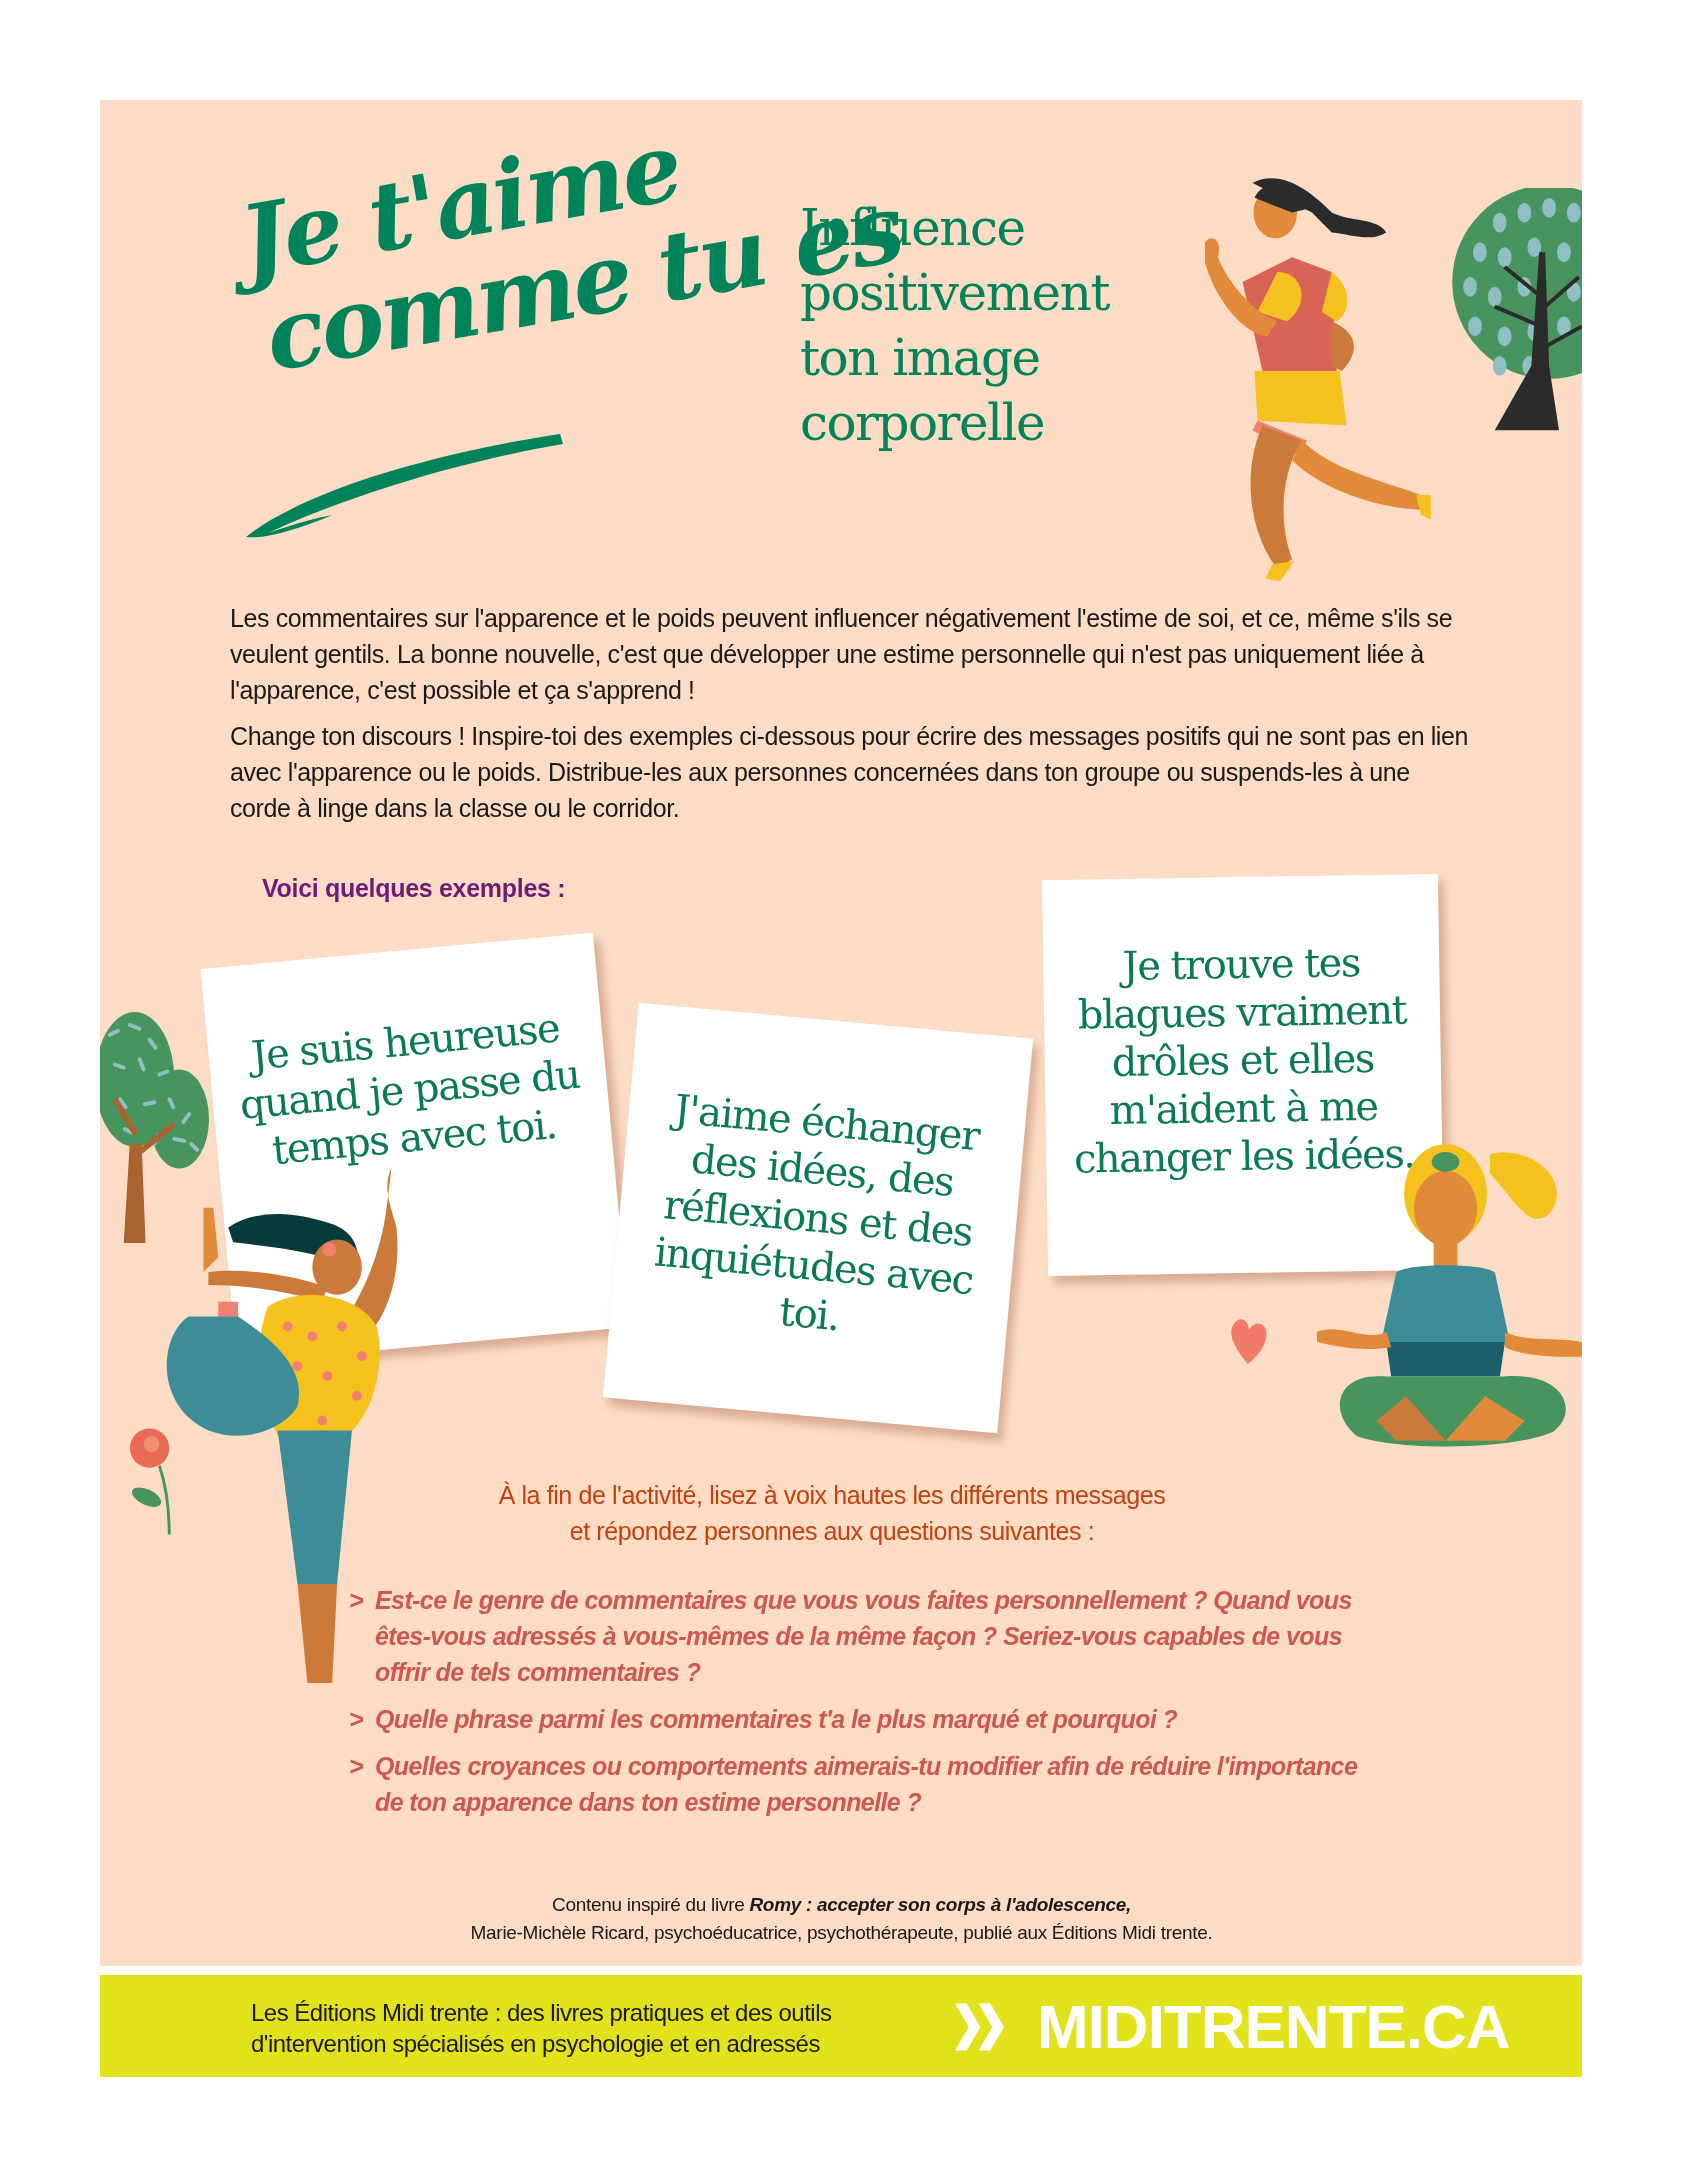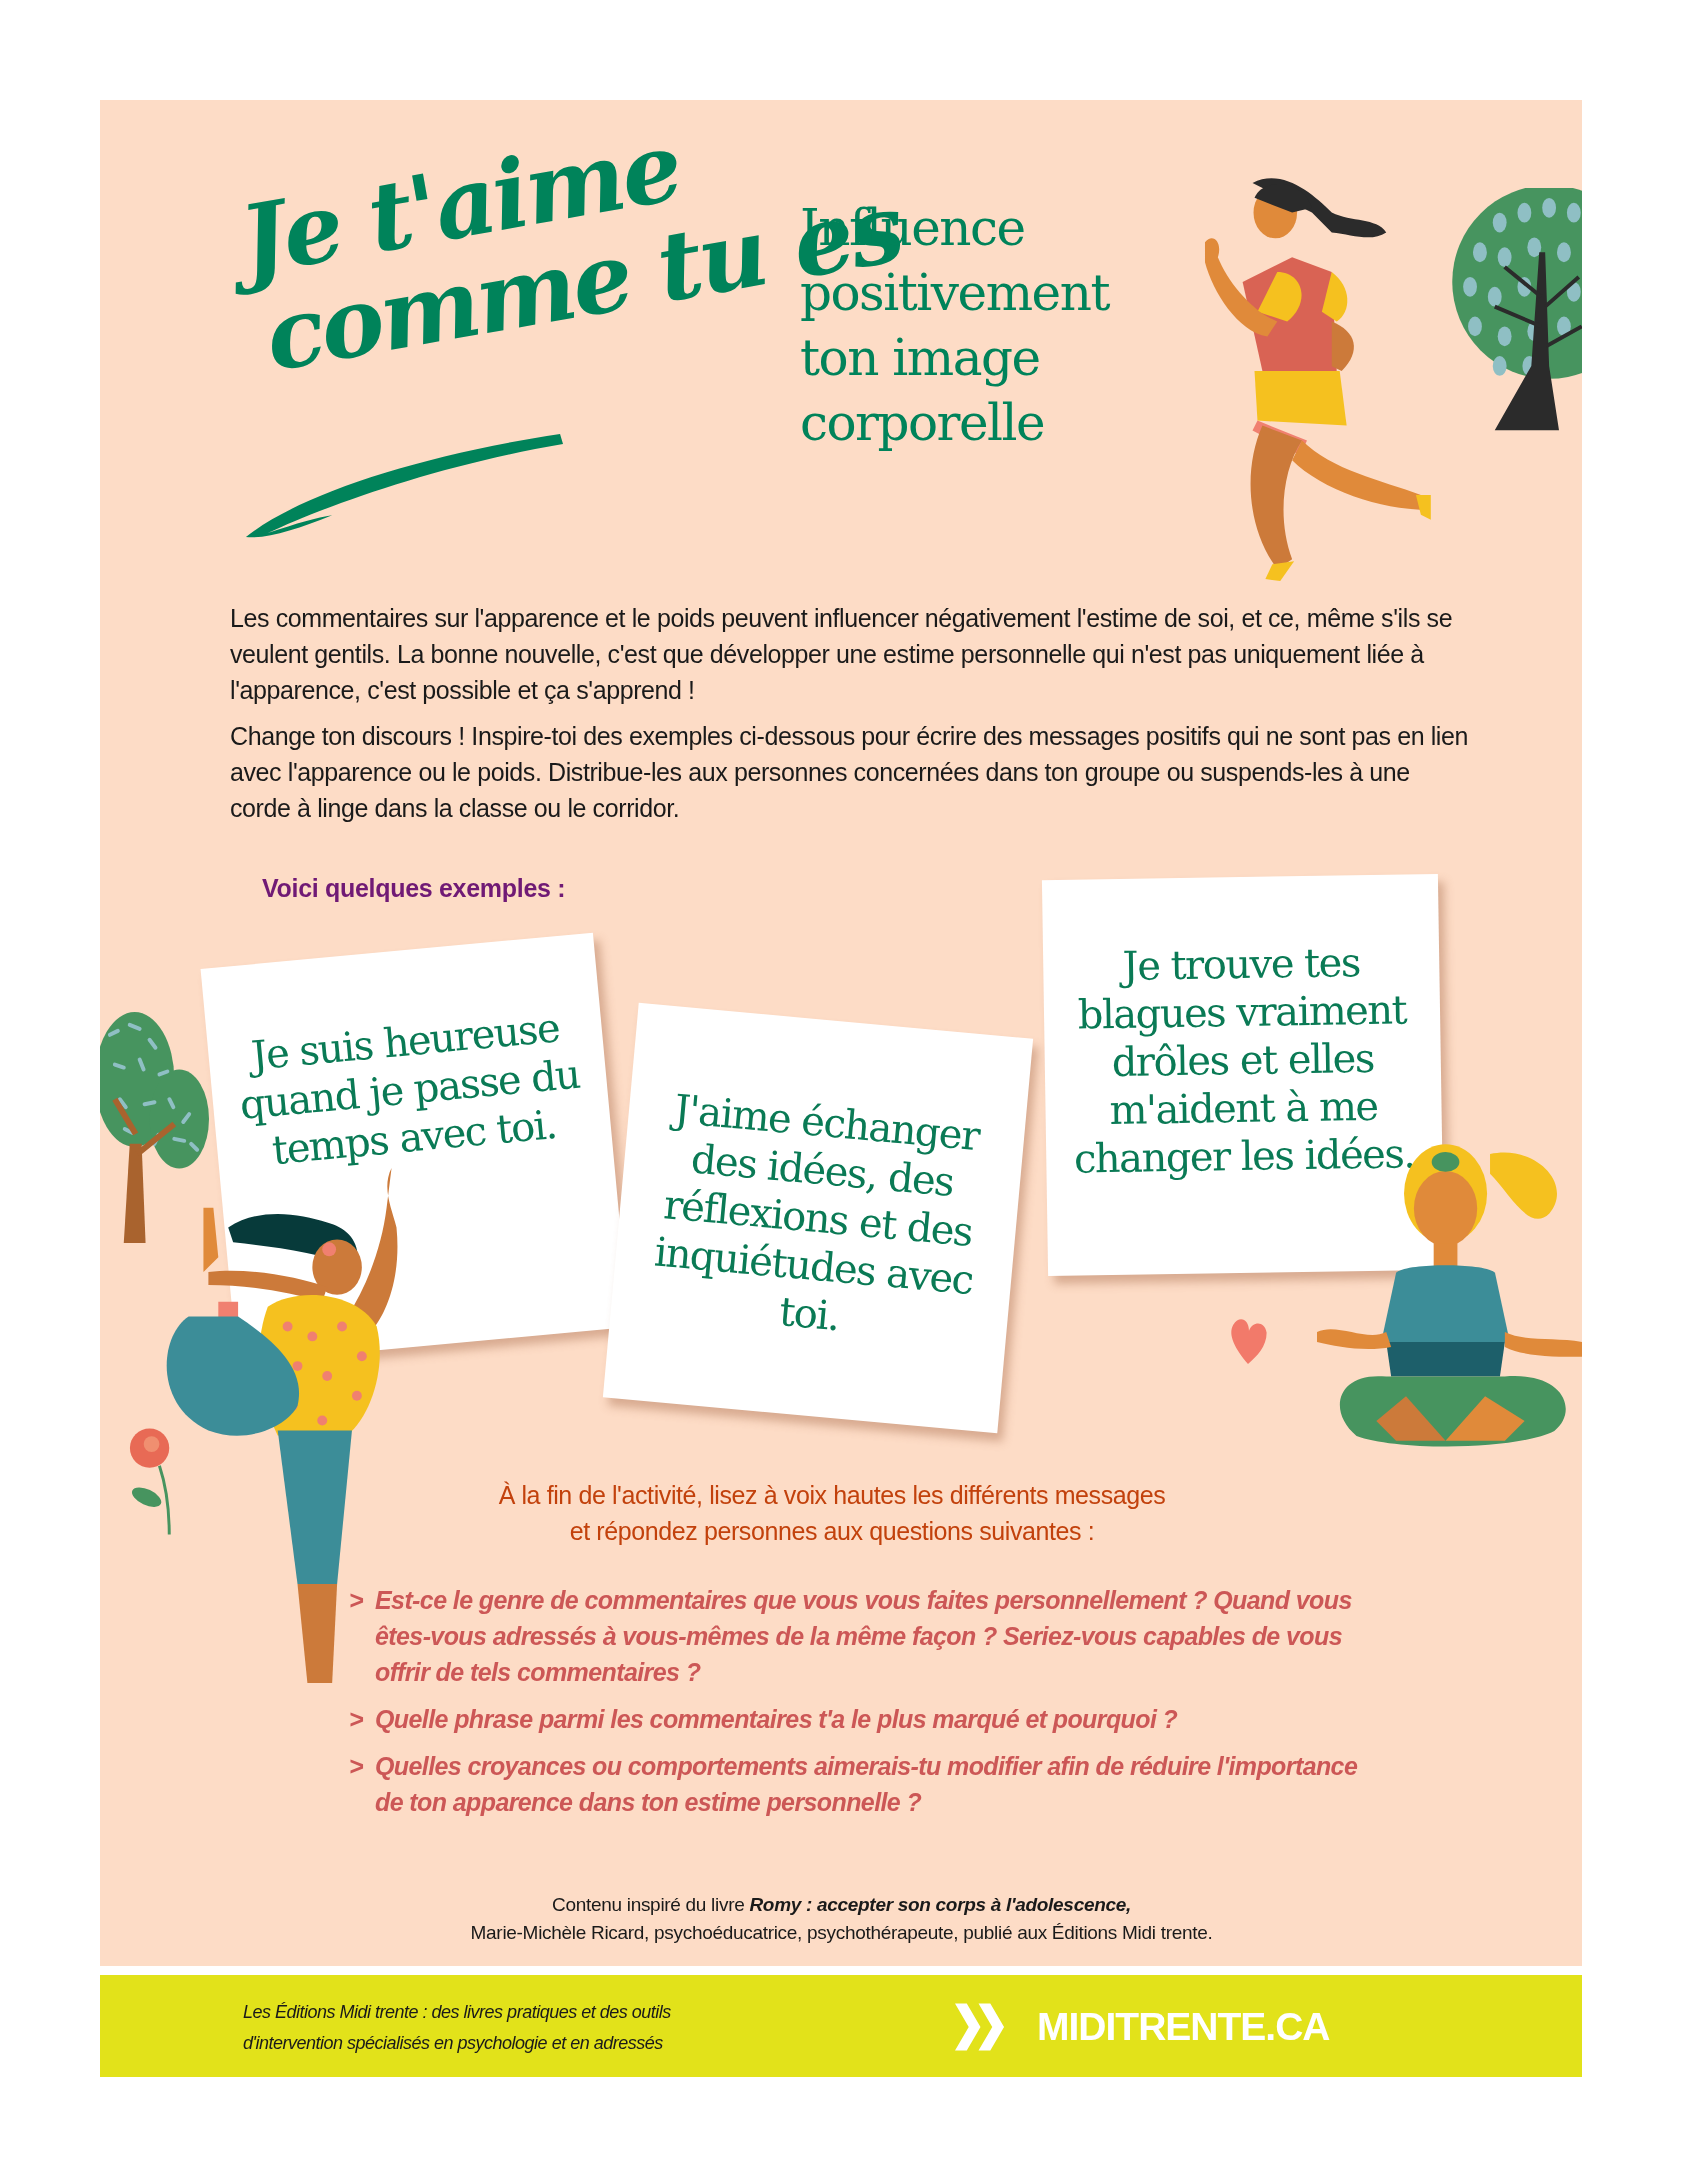--- a/index.html
+++ b/index.html
@@ -80,27 +80,27 @@
       color: #1a1a1a; font-size: 19px; line-height: 28px; letter-spacing: -0.3px;
     }
     .credits b { font-style: italic; }
 
     
     .footer {
       position: absolute; left: 100px; top: 1975px; width: 1482px; height: 102px;
       background: #e2e21a;
     }
     .footer-text {
-      position: absolute; left: 143px; top: 22px; color: #1a1a1a;
-      font-size: 18px; line-height: 31px; letter-spacing: -0.5px; font-style: italic;
+      position: absolute; left: 151px; top: 22px; color: #1a1a1a;
+      font-size: 24px; line-height: 31px; letter-spacing: -0.5px;
     }
     .footer-chevron { position: absolute; left: 855px; top: 28px; }
     .footer-url {
       position: absolute; left: 937px; top: 22px;
-      color: #ffffff; font-weight: bold; font-size: 39px; line-height: 59px;
+      color: #ffffff; font-weight: bold; font-size: 62px; line-height: 59px;
       letter-spacing: -1px;
     }
   </style>
 </head>
 <body>
 
 <div class="panel"></div>
 
 <div class="title-script">
   <div>Je t'aime</div>

